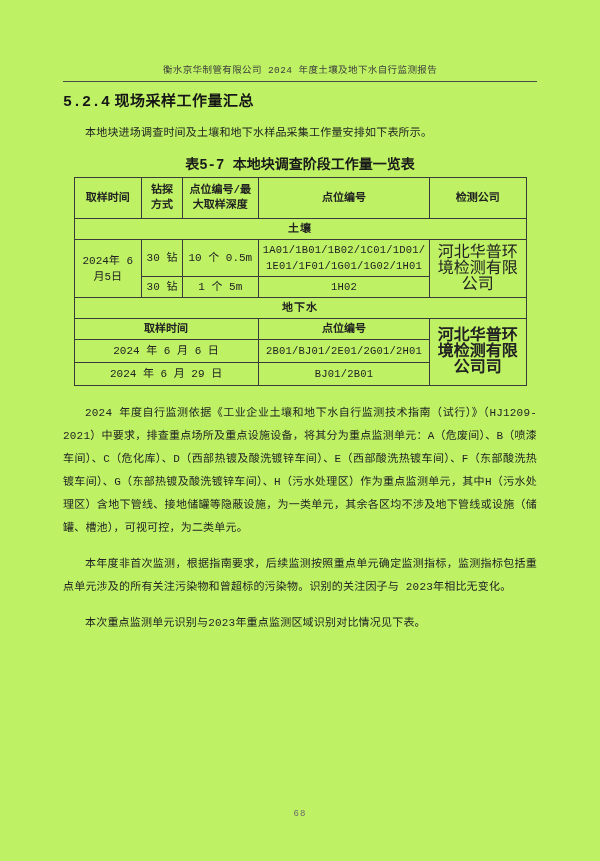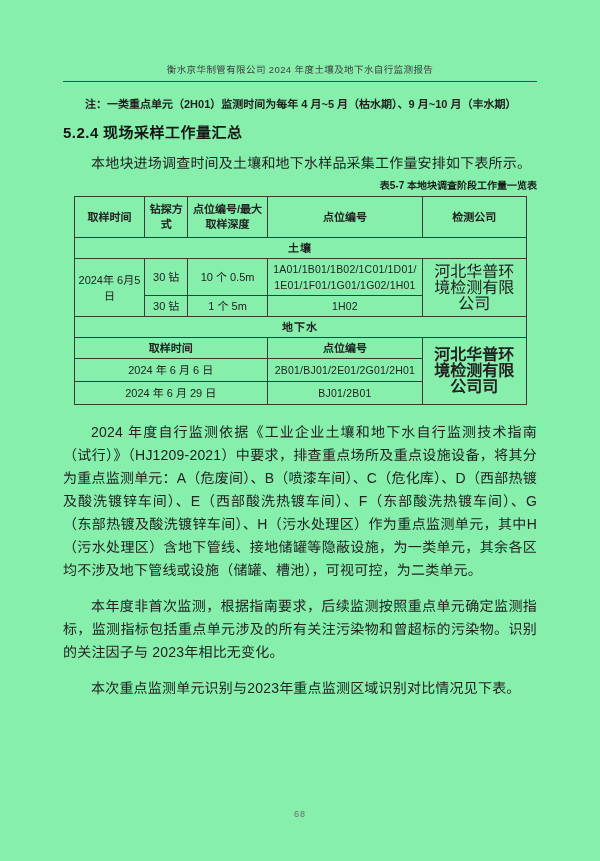--- a/index.html
+++ b/index.html
@@ -2,23 +2,23 @@
 <html lang="zh-CN"><head>
 <meta charset="utf-8">
 <style>
   * { margin: 0; padding: 0; box-sizing: border-box; }
   html, body { background: #e8e8e8; }
   .page {
     position: relative;
     width: 600px;
     height: 861px;
     margin: 0 auto;
-    background: #86efac;
+    background: #bef264;
     color: #262626;
-    font-family: Liberation Sans, sans-serif;
+    font-family: Liberation Mono, monospace;
     overflow: hidden;
   }
   .margins { padding: 0 63px; }
 
   .doc-header {
     margin-top: 62px;
     padding-bottom: 5px;
     border-bottom: 1px solid #4a4a4a;
     text-align: center;
     font-size: 9.5px;
@@ -40,33 +40,33 @@
     font-size: 15px;
     line-height: 21px;
     font-weight: bold;
     color: #161616;
     letter-spacing: 0.5px;
   }
   .sec-heading .sec-num { margin-right: 4px; }
 
   .body-para {
     margin-top: 12px;
-    font-size: 14px;
+    font-size: 11px;
     line-height: 23px;
     text-align: justify;
     text-indent: 2em;
     color: #232323;
     letter-spacing: 0.2px;
   }
   .body-para.first-line-only { line-height: 16px; }
 
   .tbl-caption {
-    margin-top: 6px;
-    text-align: right;
-    font-size: 10px;
+    margin-top: 12px;
+    text-align: center;
+    font-size: 14px;
     font-weight: bold;
     color: #1a1a1a;
   }
 
   table.work-table {
     margin: 4px auto 16px auto;
     width: 453px;
     border-collapse: collapse;
     border: 1.5px solid #3a3a3a;
     font-size: 11px;
@@ -105,21 +105,20 @@
   }
 </style>
 </head>
 <body>
 
 <div class="page">
   <div class="margins">
 
     <div class="doc-header">衡水京华制管有限公司 2024 年度土壤及地下水自行监测报告</div>
 
-    <div class="note-line">注：一类重点单元（2H01）监测时间为每年 4 月~5 月（枯水期）、9 月~10 月（丰水期）</div>
 
     <div class="sec-heading">
       <span class="sec-num">5.2.4</span><span>现场采样工作量汇总</span>
     </div>
 
     <div class="body-para first-line-only">本地块进场调查时间及土壤和地下水样品采集工作量安排如下表所示。</div>
 
     <div class="tbl-caption">表5-7  本地块调查阶段工作量一览表</div>
 
     <table class="work-table">

